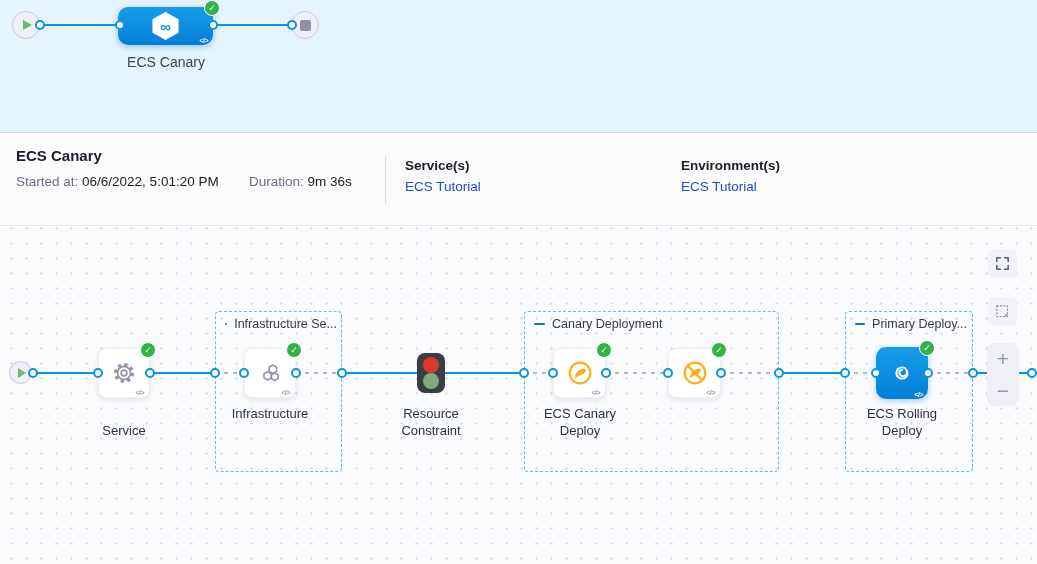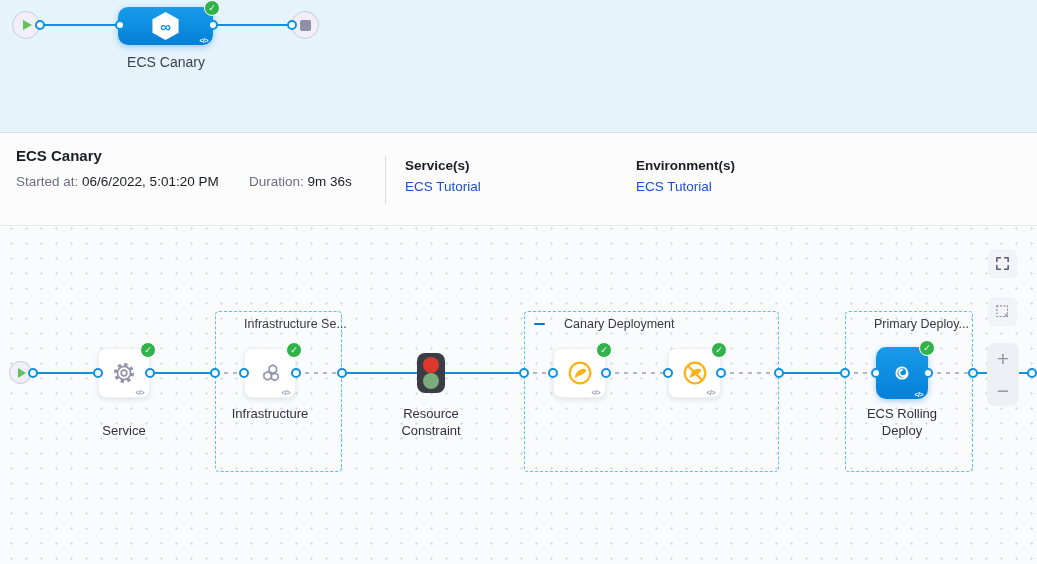--- a/index.html
+++ b/index.html
@@ -49,21 +49,21 @@
   .vdiv { position:absolute; left:385px; top:22px; width:1px; height:48px; background:#d9dbe5; }
   .info-col-label { font-size:13.5px; font-weight:bold; color:#1c1c28; }
   .info-link { font-size:13.5px; color:#1d4ed8; text-decoration:none; cursor:pointer; display:inline-block; margin-top:6px; }
   .info-col { position:absolute; top:24px; }
 
   
   .canvas { position:absolute; left:0; top:227px; width:1037px; height:337px; background:#fafbfd;
             background-image:radial-gradient(circle,#dadee7 1.1px,transparent 1.3px);
             background-size:15px 15px; background-position:4px 9px; }
   .gbox { position:absolute; top:84px; height:161px; border:1px dashed #57c2ef; border-radius:4px; z-index:1; }
-  .glabel { position:absolute; top:90px; display:flex; align-items:center; gap:19px; z-index:2;
+  .glabel { position:absolute; top:90px; display:flex; align-items:center; gap:7px; z-index:2;
             font-size:12.5px; color:#383946; white-space:nowrap; }
   .minus-bar { width:11px; height:2.5px; background:#0278d5; border-radius:2px; cursor:pointer; }
   .card { position:absolute; top:121px; width:52px; height:50px; background:#fff; border-radius:8px;
           border:1px solid #eef0f4; box-shadow:0 2px 5px rgba(96,97,112,.16); cursor:pointer; z-index:3;
           display:flex; align-items:center; justify-content:center; }
   .nlabel { position:absolute; top:178px; text-align:center; font-size:13px; line-height:17px;
             color:#2f3042; z-index:2; }
   .traffic { position:absolute; left:417px; top:126px; width:28px; height:40px; border-radius:8px;
              background:#3b3d46; z-index:3; display:flex; flex-direction:column; align-items:center;
              justify-content:space-between; padding:4px 0; }
@@ -122,21 +122,21 @@
     </div>
     <div class="info-row" style="left:249px;">
       <span class="muted">Duration:</span>
       <span>9m 36s</span>
     </div>
     <div class="vdiv"></div>
     <div class="info-col" style="left:405px;">
       <div class="info-col-label">Service(s)</div>
       <a class="info-link">ECS Tutorial</a>
     </div>
-    <div class="info-col" style="left:636px;">
+    <div class="info-col" style="left:681px;">
       <div class="info-col-label">Environment(s)</div>
       <a class="info-link">ECS Tutorial</a>
     </div>
   </div>
 
   <div class="canvas">
 
     <div class="gbox" style="left:215px;width:127px;"></div>
     <div class="gbox" style="left:524px;width:255px;"></div>
     <div class="gbox" style="left:845px;width:128px;"></div>
@@ -222,20 +222,21 @@
     <div class="nlabel" style="left:386px;width:90px;">Resource Constraint</div>
 
     <div class="card" style="left:553px;width:53px;">
       <svg width="30" height="30" viewBox="0 0 32 32">
         <circle cx="16" cy="16" r="11" fill="none" stroke="#fbb117" stroke-width="2.4"></circle>
         <path d="M10.5 21.5c.4-5 3.4-9 8.2-10 1.9-.4 3.4.3 4 1.5-1 2.4-2.7 4-5.1 4.8-2.4.8-4.7 2.1-7.1 3.7z" fill="#fbb117"></path>
       </svg>
       <span class="badge">✓</span>
       <span class="code-glyph gray">&lt;/&gt;</span>
     </div>
+    <div class="nlabel" style="left:530px;width:100px;">ECS Canary Deploy</div>
 
     <div class="card" style="left:668px;width:53px;">
       <svg width="30" height="30" viewBox="0 0 32 32">
         <circle cx="16" cy="16" r="11" fill="none" stroke="#fbb117" stroke-width="2.4"></circle>
         <path d="M10.5 21.5c.4-5 3.4-9 8.2-10 1.9-.4 3.4.3 4 1.5-1 2.4-2.7 4-5.1 4.8-2.4.8-4.7 2.1-7.1 3.7z" fill="#fbb117"></path>
         <line x1="9.5" y1="9.5" x2="22.5" y2="22.5" stroke="#fbb117" stroke-width="2.4" stroke-linecap="round"></line>
       </svg>
       <span class="badge">✓</span>
       <span class="code-glyph gray">&lt;/&gt;</span>
     </div>

